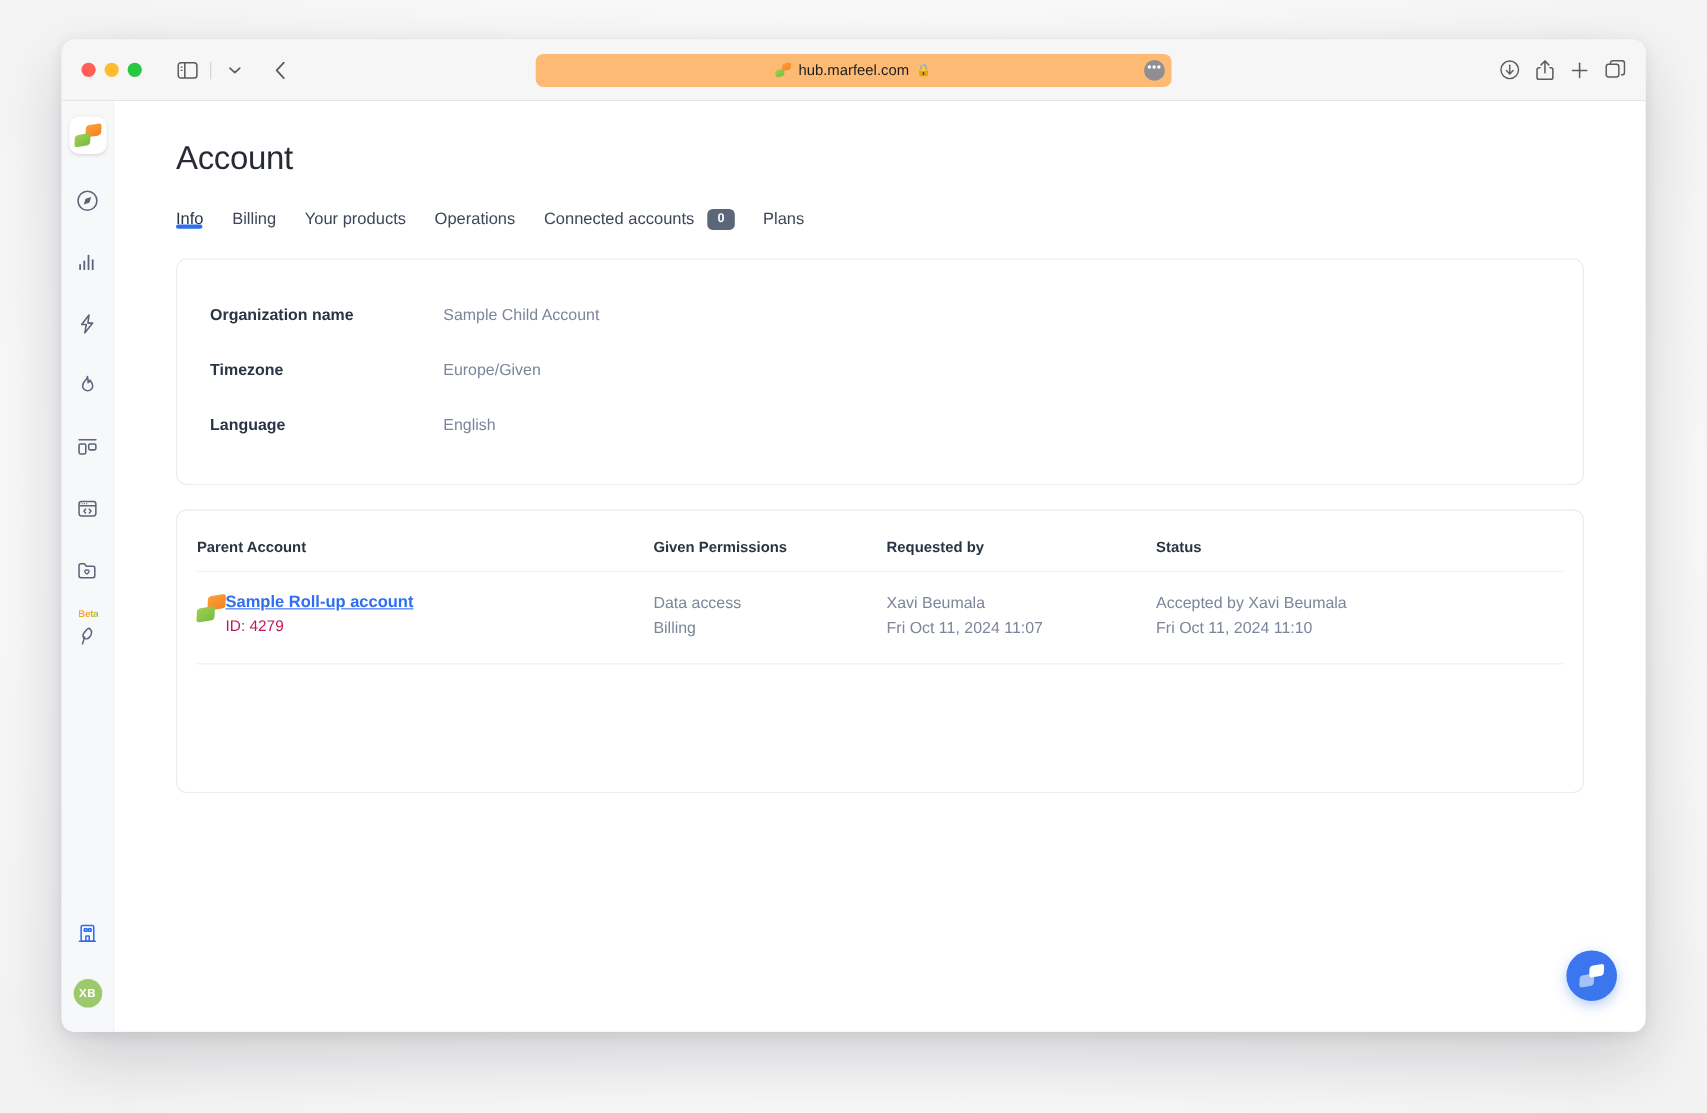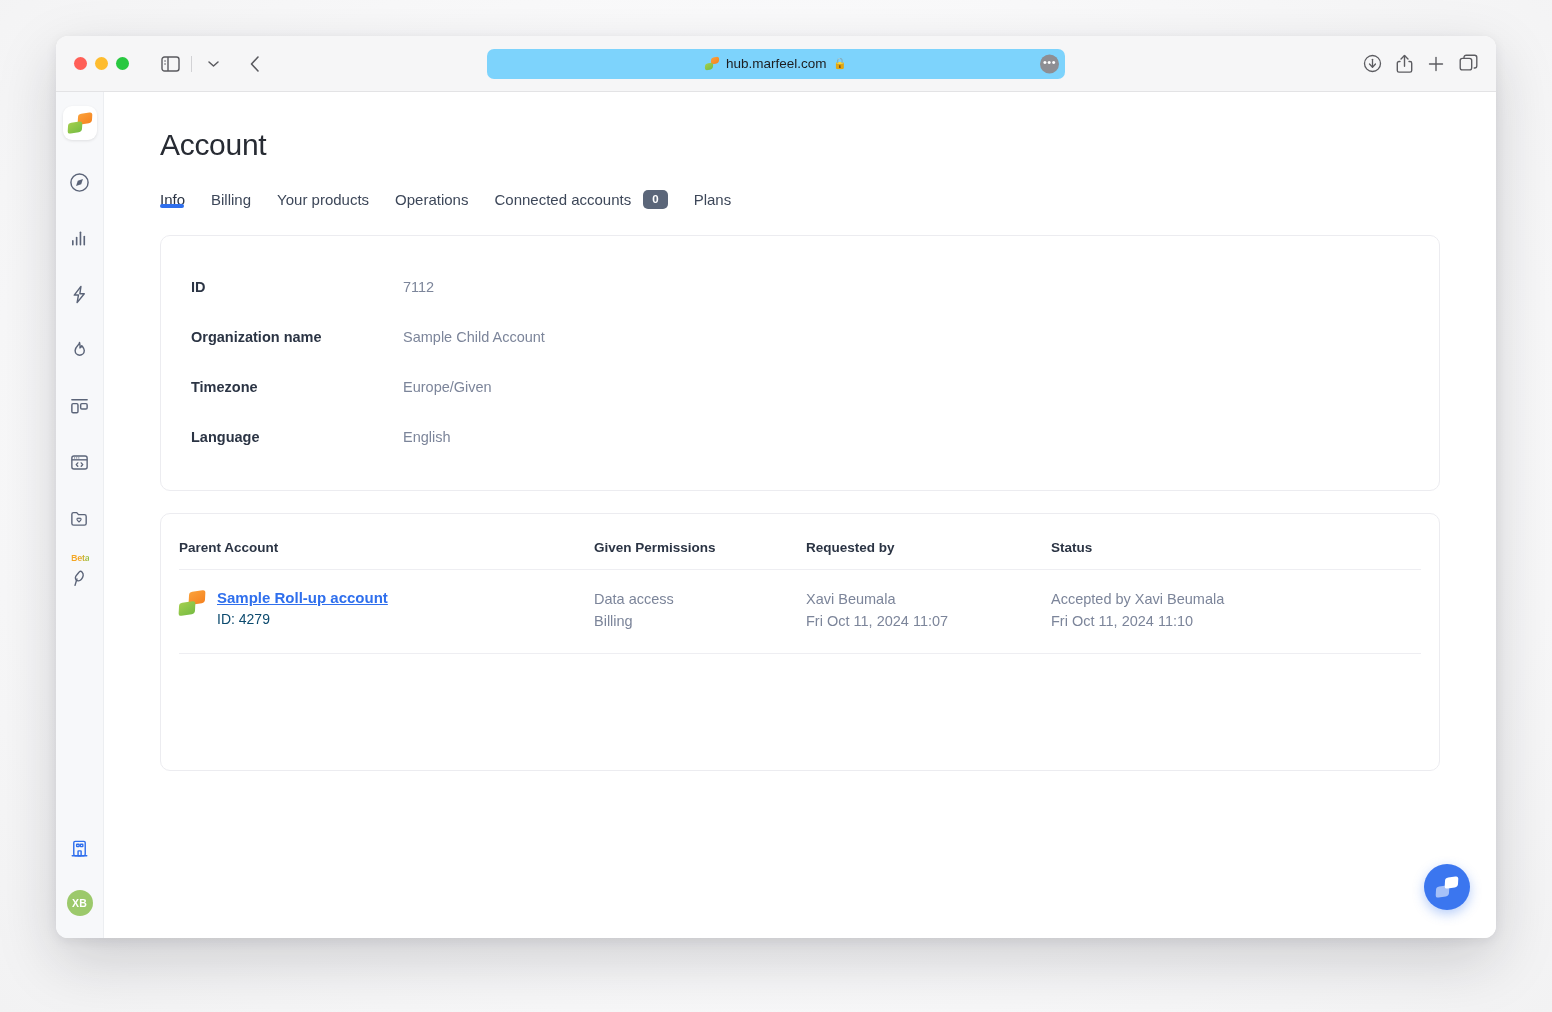--- a/index.html
+++ b/index.html
@@ -58,21 +58,21 @@
   }
   .vline { width: 1px; height: 16px; background: #d2d2d5; margin: 0 4px; }
 
   
   .urlbar {
     position: absolute;
     left: 50%;
     transform: translateX(-50%);
     width: 578px;
     height: 30px;
-    background: #7dd3fc;
+    background: #fdba74;
     border-radius: 7px;
     display: flex;
     align-items: center;
     justify-content: center;
     gap: 7px;
     font-size: 13.5px;
     color: #1d1d1f;
     font-weight: 500;
   }
   .urlbar .mini-logo { width: 14px; height: 13px; position: relative; }
@@ -260,27 +260,27 @@
     vertical-align: top;
     border-bottom: 1px solid #eeeef2;
     font-size: 14.5px;
     color: #7c859a;
     line-height: 1.55;
   }
   .col-account  { width: 415px; }
   .col-perms    { width: 212px; }
   .col-req      { width: 245px; }
 
-  .account-cell { display: flex; align-items: flex-start; gap: 12px; }
+  .account-cell { display: flex; align-items: flex-start; }
   .row-logo { width: 26px; height: 24px; position: relative; flex: 0 0 26px; margin-top: 3px; }
   .account-name {
     font-size: 15px; font-weight: 700; color: #2f6fed;
     display: block; line-height: 1.3; cursor: default;
   }
-  .account-id { font-size: 14px; color: #0c4a6e; display: block; margin-top: 2px; }
+  .account-id { font-size: 14px; color: #be185d; display: block; margin-top: 2px; }
   .cell-line { display: block; }
 
   
   .mark { position: relative; display: block; }
   .mark i {
     position: absolute;
     display: block;
     border-radius: 3px;
     transform: skewX(-12deg) rotate(-9deg);
   }
@@ -503,24 +503,20 @@
         <div class="tab">
           <span>Connected accounts</span>
           <span class="badge">0</span>
         </div>
         <div class="tab">
           <span>Plans</span>
         </div>
       </div>
 
       <div class="card info-card">
-        <div class="info-row">
-          <div class="info-label">ID</div>
-          <div class="info-value">7112</div>
-        </div>
         <div class="info-row">
           <div class="info-label">Organization name</div>
           <div class="info-value">Sample Child Account</div>
         </div>
         <div class="info-row">
           <div class="info-label">Timezone</div>
           <div class="info-value">Europe/Given</div>
         </div>
         <div class="info-row">
           <div class="info-label">Language</div>

